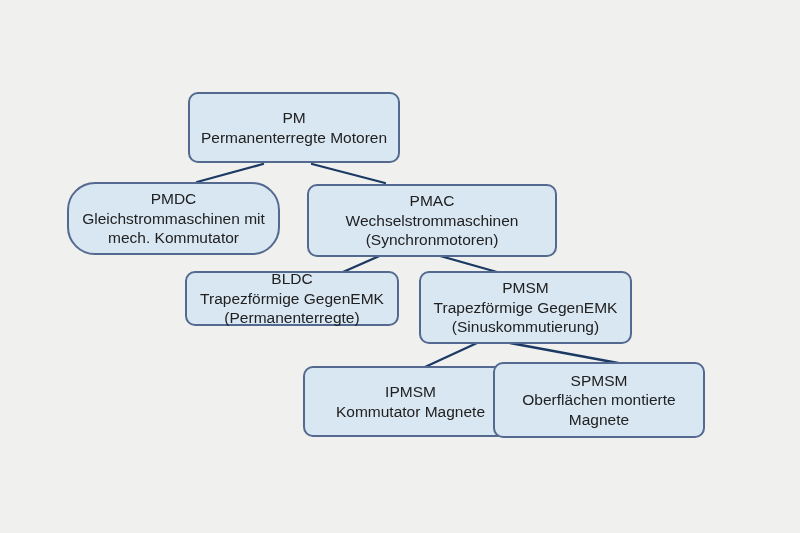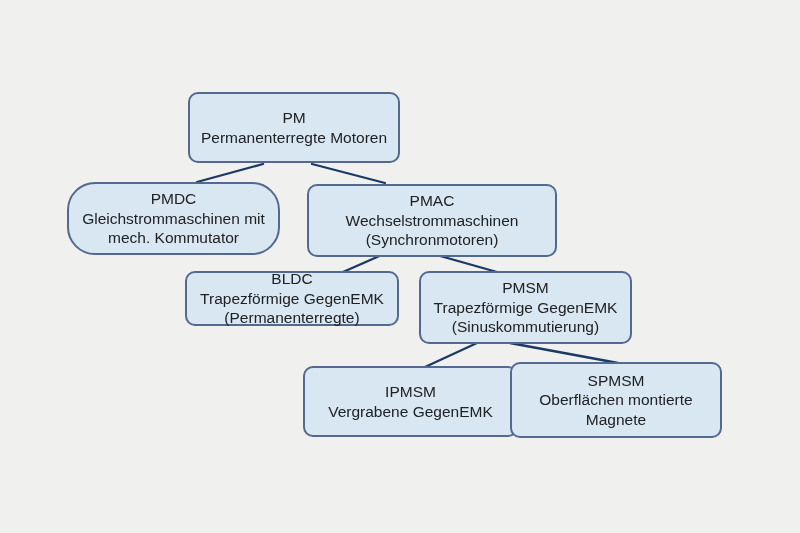--- a/index.html
+++ b/index.html
@@ -42,21 +42,21 @@
     display: block;
     white-space: nowrap;
   }
   
   #node-pm    { left: 188px; top:  92px; width: 212px; height: 71px; }
   #node-pmdc  { left:  67px; top: 182px; width: 213px; height: 73px; border-radius: 28px; }
   #node-pmac  { left: 307px; top: 184px; width: 250px; height: 73px; }
   #node-bldc  { left: 185px; top: 271px; width: 214px; height: 55px; }
   #node-pmsm  { left: 419px; top: 271px; width: 213px; height: 73px; }
   #node-ipmsm { left: 303px; top: 366px; width: 215px; height: 71px; }
-  #node-spmsm { left: 510px; top: 362px; width: 212px; height: 76px; }
+  #node-spmsm { left: 493px; top: 362px; width: 212px; height: 76px; }
 </style>
 </head>
 <body>
 
 <div class="stage">
 
   <svg class="connectors" viewBox="0 0 800 533" xmlns="http://www.w3.org/2000/svg">
     <g stroke="#1b3a63" stroke-width="2.3" stroke-linecap="round">
       <line x1="263" y1="164" x2="197" y2="182"></line>
       <line x1="312" y1="164" x2="385" y2="183"></line>
@@ -91,21 +91,21 @@
   </div>
 
   <div class="node" id="node-pmsm">
     <span>PMSM</span>
     <span>Trapezförmige GegenEMK</span>
     <span>(Sinuskommutierung)</span>
   </div>
 
   <div class="node" id="node-ipmsm">
     <span>IPMSM</span>
-    <span>Vergrabene GegenEMK</span>
+    <span>Kommutator Magnete</span>
   </div>
 
   <div class="node" id="node-spmsm">
     <span>SPMSM</span>
     <span>Oberflächen montierte</span>
     <span>Magnete</span>
   </div>
 
 </div>
 

